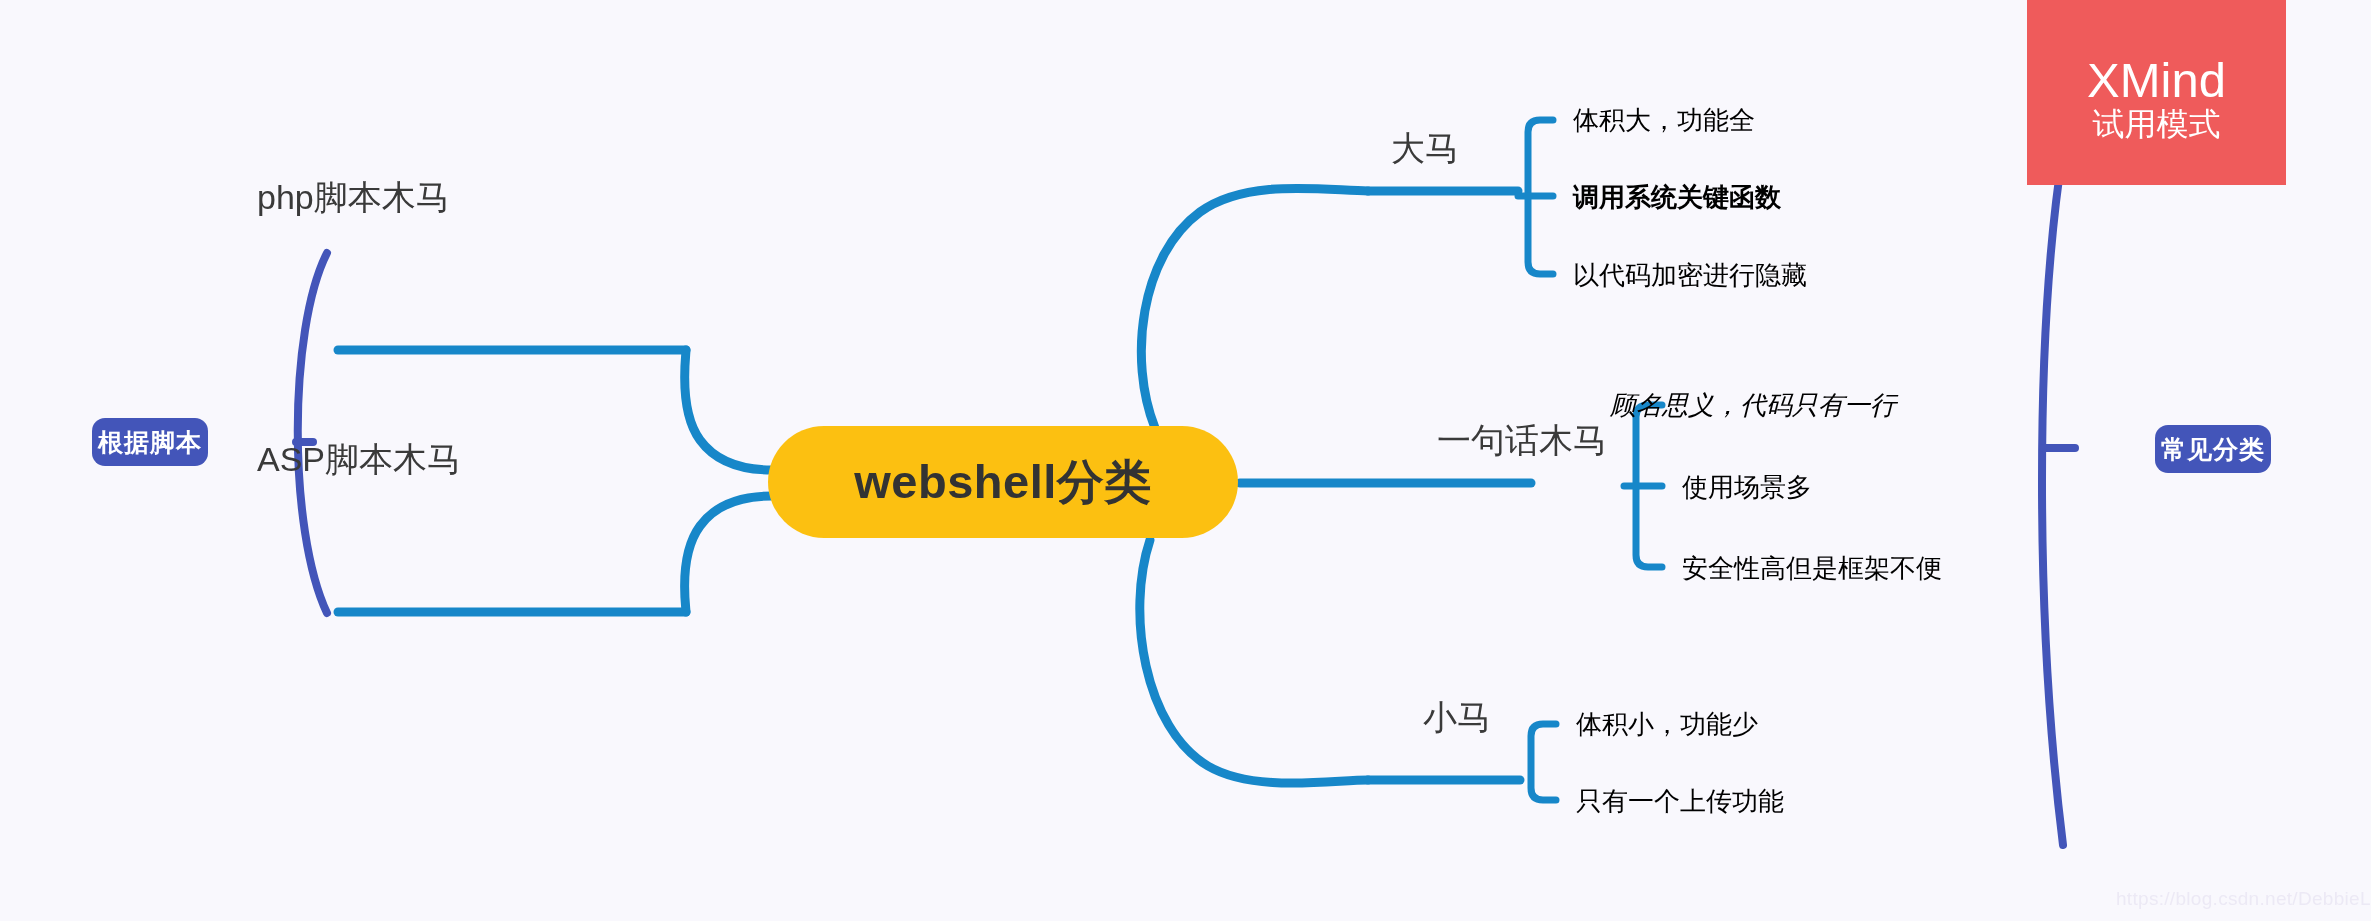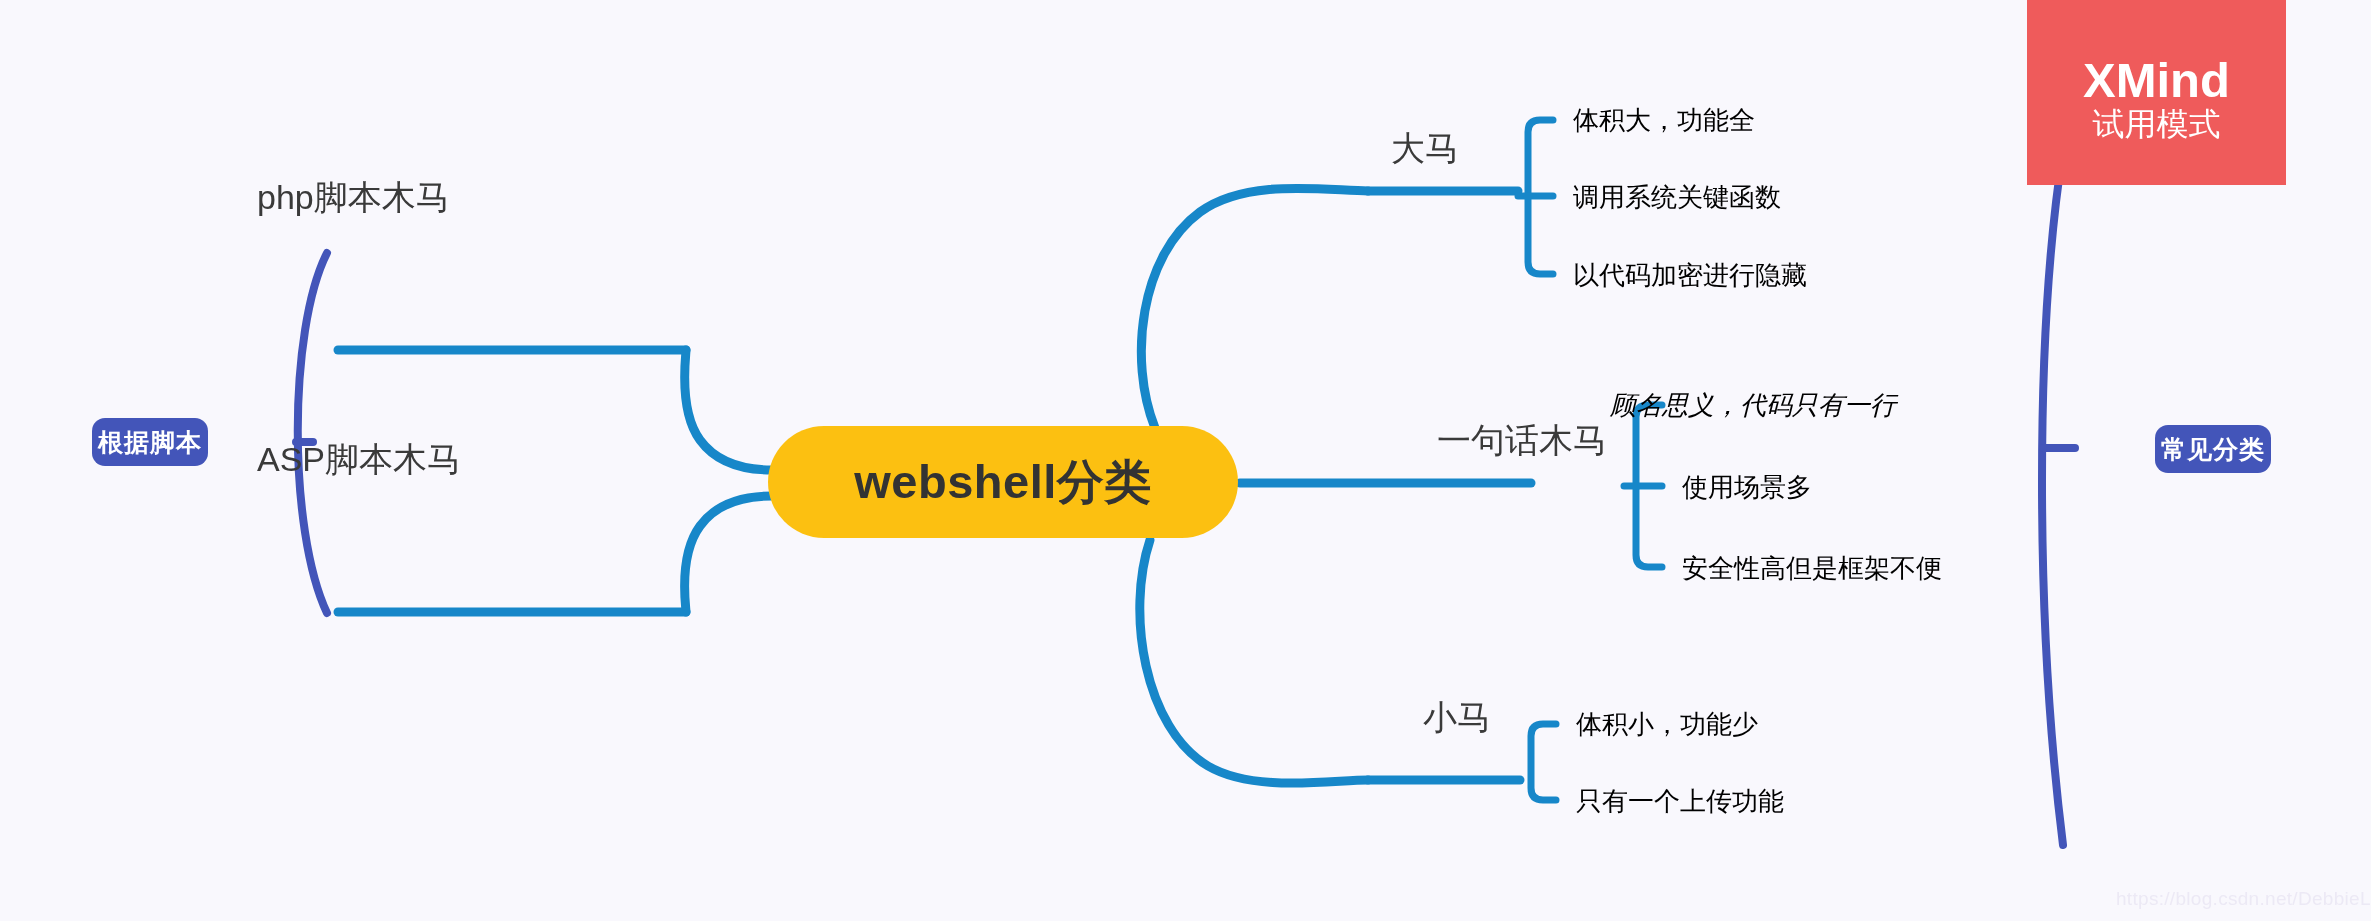--- a/index.html
+++ b/index.html
@@ -90,21 +90,21 @@
     background: #ef5b5b;
     display: flex;
     flex-direction: column;
     align-items: center;
     justify-content: center;
     gap: 2px;
   }
   .xmind-badge .brand {
     color: #ffffff;
     font-size: 49px;
-    font-weight: 700;
+    font-weight: 400;
     letter-spacing: 0px;
     line-height: 1.05;
     margin-top: 12px;
   }
   .xmind-badge .mode {
     color: #ffffff;
     font-size: 32px;
     font-weight: 400;
     line-height: 1.05;
   }
@@ -162,21 +162,21 @@
 
   <div class="branch-label" style="left:257px; top:442px;">ASP脚本木马</div>
 
   <div class="branch-label" style="left:1391px; top:131px;">大马</div>
 
   <div class="branch-label" style="left:1437px; top:423px;">一句话木马</div>
 
   <div class="branch-label" style="left:1391px; top:700px;margin-left:32px;">小马</div>
 
   <div class="leaf-label" style="left:1573px; top:107px;">体积大，功能全</div>
-  <div class="leaf-label" style="left:1573px; top:184px;">调用系统关键函数</div>
+  <div class="leaf-label" style="left:1573px; top:184px;font-weight:bold;">调用系统关键函数</div>
   <div class="leaf-label" style="left:1573px; top:262px;">以代码加密进行隐藏</div>
 
   <div class="leaf-label" style="left:1610px; top:392px;font-style:italic;">顾名思义，代码只有一行</div>
   <div class="leaf-label" style="left:1682px; top:474px;">使用场景多</div>
   <div class="leaf-label" style="left:1682px; top:555px;">安全性高但是框架不便</div>
 
   <div class="leaf-label" style="left:1576px; top:711px;">体积小，功能少</div>
   <div class="leaf-label" style="left:1576px; top:788px;">只有一个上传功能</div>
 
   <div class="pill pill-left">根据脚本</div>

